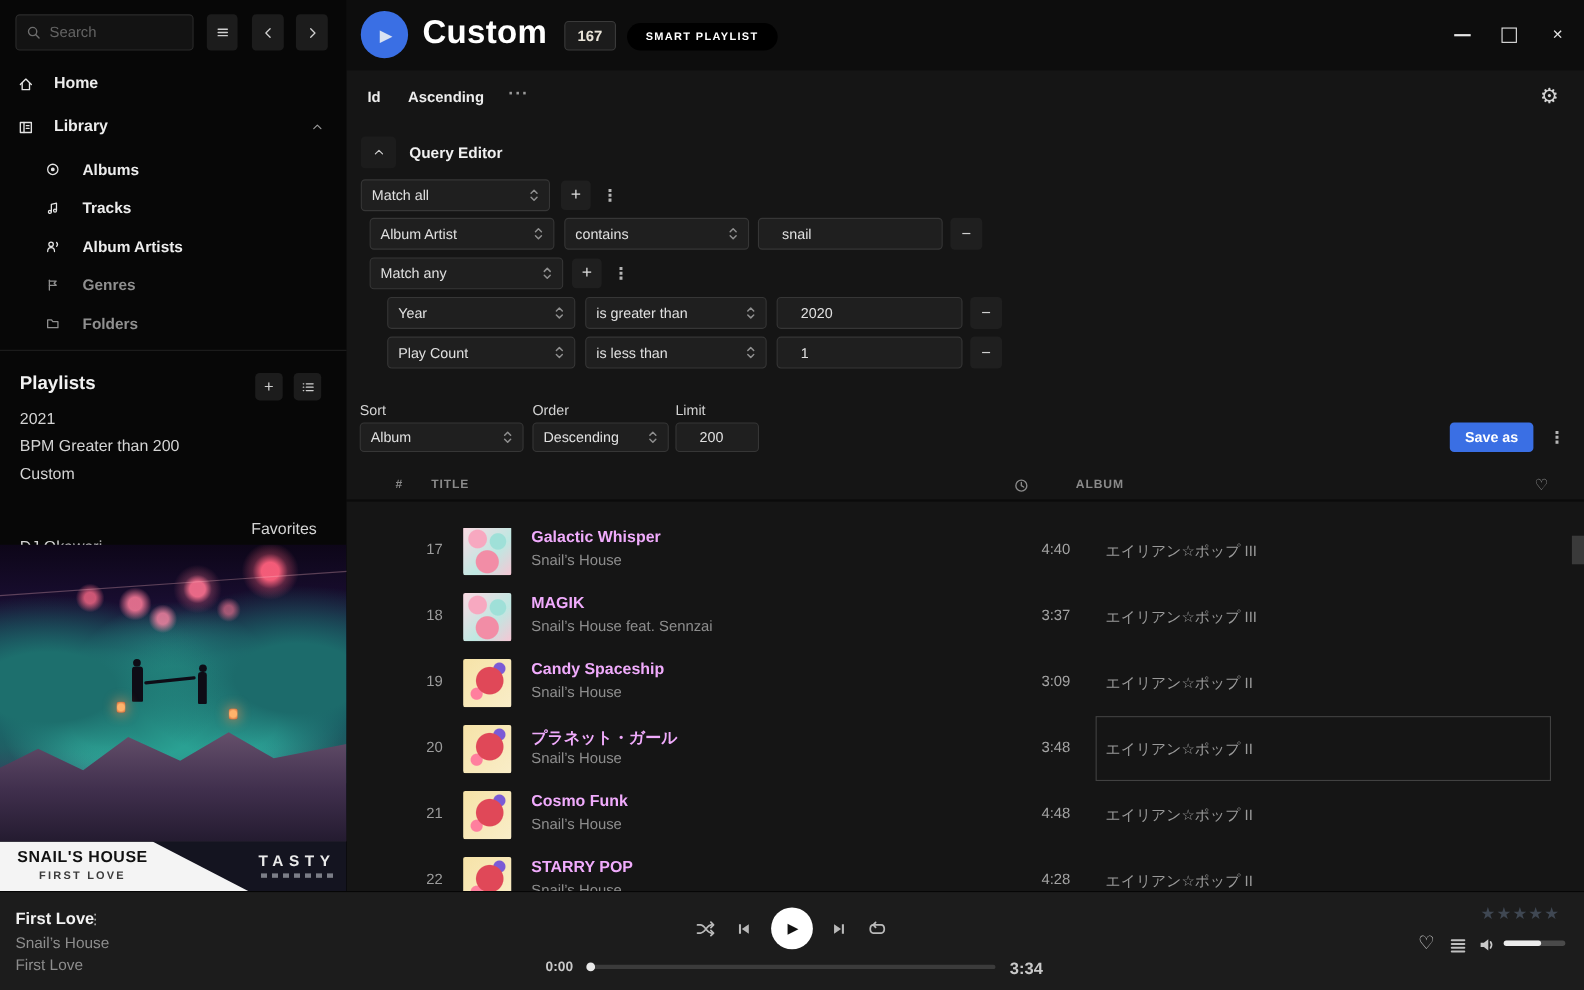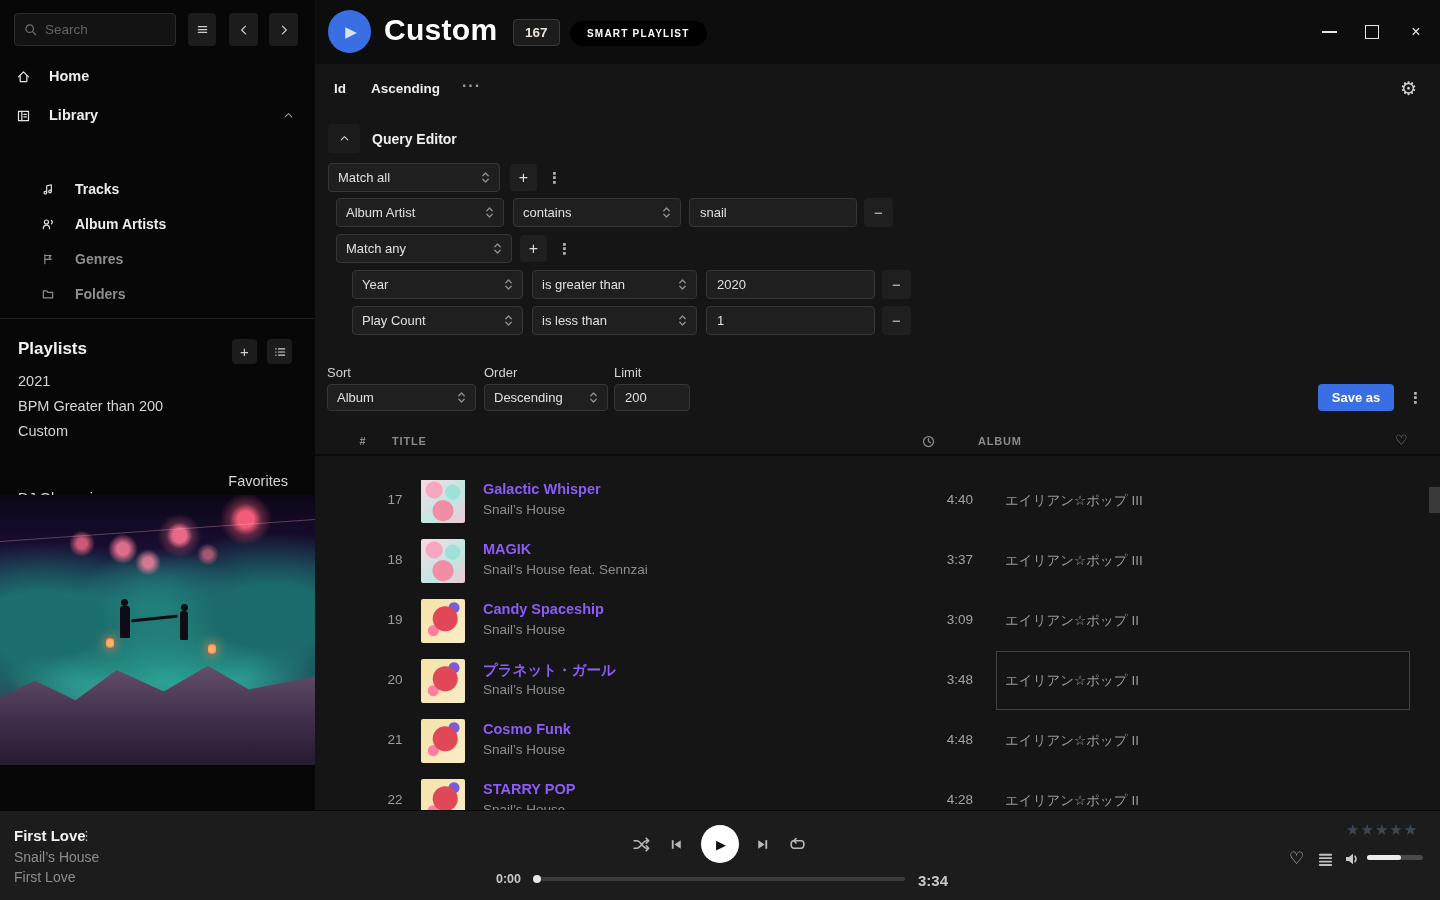--- a/index.html
+++ b/index.html
@@ -79,21 +79,21 @@
   .toolbar-sort { position:absolute; left:19px; top:81px; font-size:13.5px; font-weight:700; color:#ececec; cursor:pointer; }
   .toolbar-dir { position:absolute; left:56px; top:81px; font-size:13.5px; font-weight:700; color:#ececec; cursor:pointer; }
   .toolbar-more { position:absolute; left:147px; top:77px; font-size:16px; font-weight:800; color:#9a9a9a; letter-spacing:1px; cursor:pointer; }
   .gear { position:absolute; left:1085px; top:77px; font-size:19px; color:#d4d4d4; cursor:pointer; }
 
   .collapse-btn { position:absolute; left:13px; top:124px; width:32px; height:29px; background:#1c1c1c; border:none; border-radius:4px; color:#cfcfcf; display:flex; align-items:center; justify-content:center; cursor:pointer; }
   .qe-title { position:absolute; left:57px; top:131px; font-size:14px; font-weight:600; color:#f0f0f0; }
 
   .sel { position:absolute; height:29px; background:#1f1f1f; border:1px solid #363636; border-radius:4px; display:flex; align-items:center; padding:0 9px; font-size:13px; color:#e0e0e0; cursor:pointer; }
   .sel .spin { margin-left:auto; color:#8f8f8f; }
-  .qinput { position:absolute; height:29px; background:#1f1f1f; border:1px solid #363636; border-radius:4px; padding:0 10px; font-size:13px; color:#e0e0e0; font-family:inherit; outline:none; }
+  .qinput { position:absolute; height:29px; background:#1f1f1f; border:1px solid #363636; border-radius:4px; padding:0 21px; font-size:13px; color:#e0e0e0; font-family:inherit; outline:none; }
   .mini-btn { position:absolute; height:27px; width:27px; background:#1f1f1f; border:none; border-radius:4px; color:#dcdcdc; font-size:16px; display:flex; align-items:center; justify-content:center; cursor:pointer; }
   .kebab { position:absolute; color:#b5b5b5; font-size:15px; font-weight:700; cursor:pointer; }
   .remove-btn { position:absolute; height:29px; width:29px; background:#1f1f1f; border:none; border-radius:4px; color:#cfcfcf; font-size:15px; display:flex; align-items:center; justify-content:center; cursor:pointer; }
 
   .form-label { position:absolute; top:365px; font-size:13px; color:#d2d2d2;text-align:right; }
   .save-btn { position:absolute; left:1003px; top:384px; width:76px; height:27px; background:var(--accent,#3a6fe4); border:none; border-radius:4px; color:#fff; font-weight:700; font-size:13px; cursor:pointer; }
 
   
   .thead { position:absolute; left:0; top:428px; width:1125px; height:28px; border-bottom:2px solid #0b0b0b; color:#8a8a8a; }
   .th { position:absolute; top:7px; font-size:11px; font-weight:700; letter-spacing:.8px; }
@@ -110,21 +110,21 @@
   .cover-iii { background:
       radial-gradient(circle at 30% 25%, #f7a8c0 0 8px, transparent 9px),
       radial-gradient(circle at 72% 30%, #9fe0d8 0 7px, transparent 8px),
       radial-gradient(circle at 50% 72%, #f28da6 0 10px, transparent 11px),
       linear-gradient(135deg,#fbd9e2,#bfe8e2 60%,#f6c6d4); }
   .cover-ii { background:
       radial-gradient(circle at 55% 45%, #e04858 0 12px, transparent 13px),
       radial-gradient(circle at 28% 72%, #ff7f9e 0 5px, transparent 6px),
       radial-gradient(circle at 75% 20%, #7b5bd6 0 5px, transparent 6px),
       linear-gradient(135deg,#f6e3a8,#f9edc8); }
-  .ttitle { position:absolute; left:136px; top:10px; font-size:14.5px; font-weight:600; color:#8b5cf6; }
+  .ttitle { position:absolute; left:136px; top:10px; font-size:14.5px; font-weight:600; color:#f0abfc; }
   .tartist { position:absolute; left:136px; top:31px; font-size:13.5px; color:#8d8d8d; }
   .tdur { position:absolute; left:520px; top:21px; width:106px; text-align:right; font-size:13.5px; color:#a3a3a3; }
   .talbum { position:absolute; left:658px; top:21px; font-size:13.5px; color:#9a9a9a; }
   .cell-sel { position:absolute; left:649px; top:0; width:414px; height:59px; border:1px solid #414141; pointer-events:none; }
   .scroll-thumb { position:absolute; left:1114px; top:487px; width:11px; height:26px; background:#3a3a3a; cursor:pointer; }
 
   
   .player { position:absolute; left:0; top:810px; width:1440px; height:90px; background:#1c1c1c; border-top:1px solid #060606; z-index:4; }
   .np-title { position:absolute; left:14px; top:16px; font-size:15px; font-weight:700; color:#f2f2f2; cursor:pointer; }
   .np-kebab { position:absolute; left:80px; top:17px; color:#b0b0b0; font-size:13px; cursor:pointer; }
@@ -194,20 +194,27 @@
           <rect x="3" y="4" width="12" height="11"></rect>
           <line x1="7" y1="4" x2="7" y2="15"></line>
           <line x1="9.5" y1="7.5" x2="12.5" y2="7.5"></line>
           <line x1="9.5" y1="10.5" x2="12.5" y2="10.5"></line>
         </svg>
       <span>Library</span>
       <svg class="ic chev-right-side" width="13" height="13" viewBox="0 0 18 18">
           <polyline points="4.5,11 9,6.5 13.5,11"></polyline>
         </svg>
     </div>
+    <div class="nav-item nav-sub" style="top:141px;">
+      <svg class="ic nico" width="14" height="14" viewBox="0 0 18 18">
+          <circle cx="9" cy="9" r="6"></circle>
+          <circle cx="9" cy="9" r="1.5" fill="currentColor"></circle>
+        </svg>
+      <span>Albums</span>
+    </div>
     <div class="nav-item nav-sub" style="top:176px;">
       <svg class="ic nico" width="14" height="14" viewBox="0 0 18 18">
           <path d="M7.3 13.5 V5 l6-1.5 V12"></path>
           <circle cx="5.6" cy="13.7" r="1.7"></circle>
           <circle cx="11.6" cy="12.2" r="1.7"></circle>
         </svg>
       <span>Tracks</span>
     </div>
     <div class="nav-item nav-sub" style="top:211px;">
       <svg class="ic nico" width="14" height="14" viewBox="0 0 18 18">
@@ -254,20 +261,27 @@
     <div class="art">
       <div class="art-scene">
         <div class="lantern-string"></div>
         <div class="fig-arm"></div>
         <div class="figure fig-a"></div>
         <div class="figure fig-b"></div>
         <div class="held-lantern hl-a"></div>
         <div class="held-lantern hl-b"></div>
         <div class="rocks"></div>
       </div>
+      <div class="art-banner">
+        <div class="banner-white"></div>
+        <div class="banner-artist">SNAIL'S HOUSE</div>
+        <div class="banner-title">FIRST LOVE</div>
+        <div class="tasty">TASTY</div>
+        <div class="tasty-sub"></div>
+      </div>
     </div>
   </aside>
 
   <main class="main">
     <div class="titlebar">
       <div class="play-hero">
           <span>▶</span>
         </div>
       <div class="page-title">Custom</div>
       <div class="count-badge">167</div>

